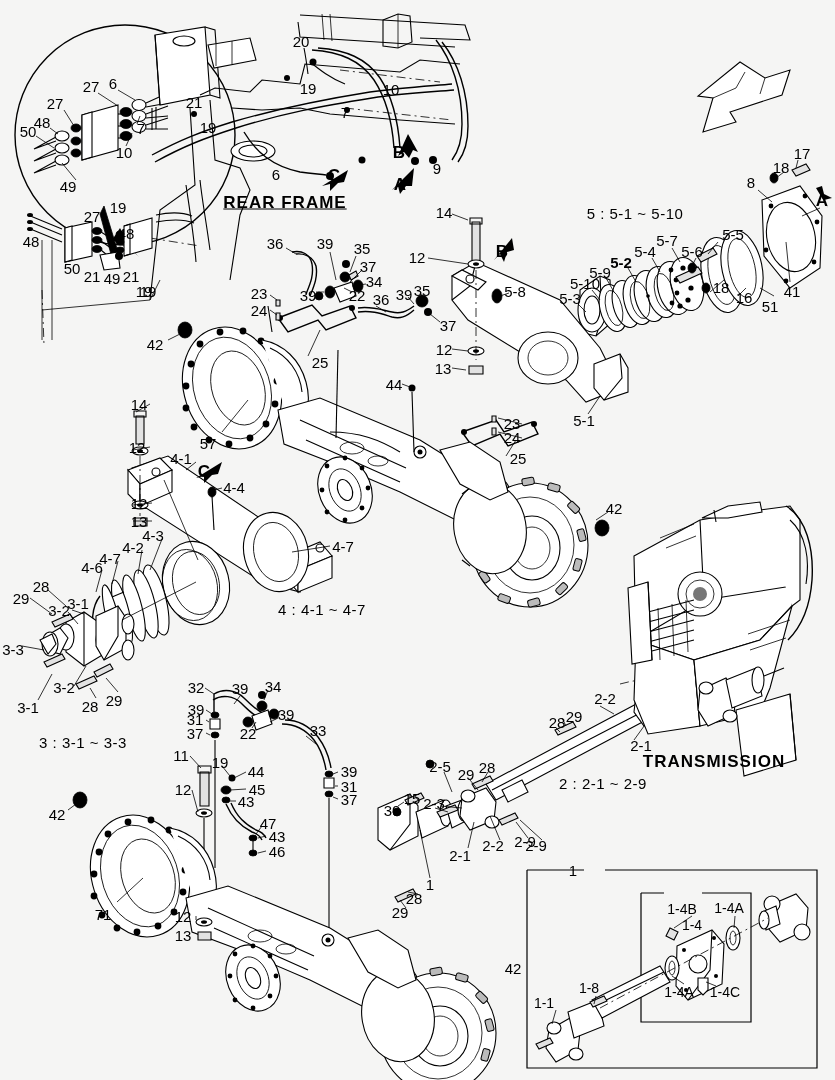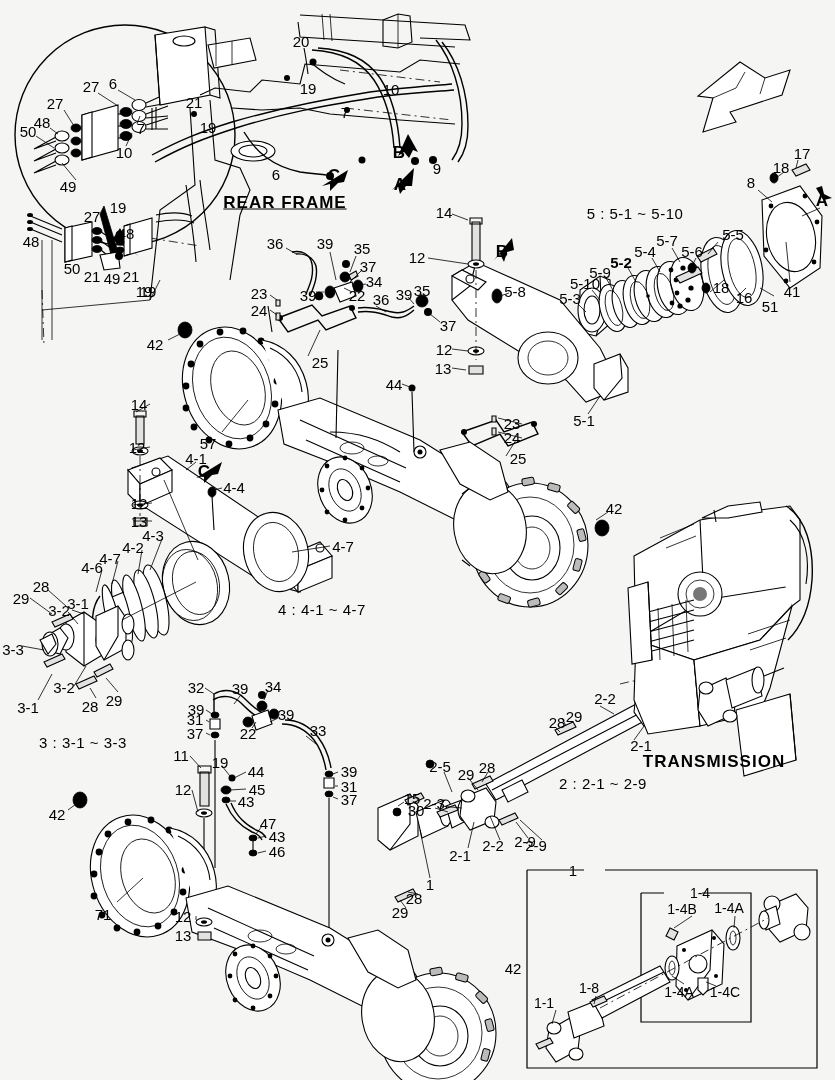--- a/index.html
+++ b/index.html
@@ -850,21 +850,21 @@
       <div class="lbl n" style="left: 320px; top: 362px;">25</div>
       <div class="lbl n" style="left: 155px; top: 344px;">42</div>
       <div class="lbl n" style="left: 208px; top: 443px;">57</div>
       <div class="lbl n" style="left: 512px; top: 423px;">23</div>
       <div class="lbl n" style="left: 512px; top: 437px;">24</div>
       <div class="lbl n" style="left: 518px; top: 458px;">25</div>
       <div class="lbl n" style="left: 394px; top: 384px;">44</div>
       <div class="lbl n" style="left: 614px; top: 508px;">42</div>
       <div class="lbl n" style="left: 139px; top: 404px;">14</div>
       <div class="lbl n" style="left: 137px; top: 447px;">12</div>
-      <div class="lbl n" style="left: 196px; top: 458px; text-align: right;">4-1</div>
+      <div class="lbl n" style="left: 181px; top: 458px; text-align: right;">4-1</div>
       <div class="lbl n" style="left: 234px; top: 487px;">4-4</div>
       <div class="lbl n" style="left: 139px; top: 503px;">12</div>
       <div class="lbl n" style="left: 139px; top: 521px;">13</div>
       <div class="lbl n" style="left: 343px; top: 546px;">4-7</div>
       <div class="lbl n" style="left: 153px; top: 535px;">4-3</div>
       <div class="lbl n" style="left: 133px; top: 547px;">4-2</div>
       <div class="lbl n" style="left: 110px; top: 558px;">4-7</div>
       <div class="lbl n" style="left: 92px; top: 567px;">4-6</div>
       <div class="lbl n" style="left: 41px; top: 586px;">28</div>
       <div class="lbl n" style="left: 21px; top: 598px;">29</div>
@@ -894,21 +894,21 @@
       <div class="lbl n" style="left: 246px; top: 801px;">43</div>
       <div class="lbl n" style="left: 183px; top: 789px;">12</div>
       <div class="lbl n" style="left: 268px; top: 823px;">47</div>
       <div class="lbl n" style="left: 277px; top: 836px;">43</div>
       <div class="lbl n" style="left: 277px; top: 851px;">46</div>
       <div class="lbl n" style="left: 57px; top: 814px;">42</div>
       <div class="lbl n" style="left: 103px; top: 914px;">71</div>
       <div class="lbl n" style="left: 183px; top: 916px;">12</div>
       <div class="lbl n" style="left: 183px; top: 935px;">13</div>
       <div class="lbl n" style="left: 513px; top: 968px;">42</div>
-      <div class="lbl n" style="left: 392px; top: 810px; margin-left: 24px;">30</div>
+      <div class="lbl n" style="left: 392px; top: 810px;">30</div>
       <div class="lbl n" style="left: 412px; top: 798px;">15</div>
       <div class="lbl n" style="left: 434px; top: 803px;">2-3</div>
       <div class="lbl n" style="left: 440px; top: 766px;">2-5</div>
       <div class="lbl n" style="left: 466px; top: 774px;">29</div>
       <div class="lbl n" style="left: 487px; top: 767px;">28</div>
       <div class="lbl n" style="left: 460px; top: 855px;">2-1</div>
       <div class="lbl n" style="left: 493px; top: 845px;">2-2</div>
       <div class="lbl n" style="left: 525px; top: 841px;">2-9</div>
       <div class="lbl n" style="left: 430px; top: 884px;">1</div>
       <div class="lbl n" style="left: 414px; top: 898px;">28</div>
@@ -930,16 +930,16 @@
       <div class="lbl arw" style="left: 204px; top: 471px;">C</div>
       <div class="lbl n2" style="left: 682px; top: 909px;">1-4B</div>
       <div class="lbl n2" style="left: 729px; top: 908px;">1-4A</div>
       <div class="lbl n2" style="left: 679px; top: 992px;">1-4A</div>
       <div class="lbl n2" style="left: 725px; top: 992px;">1-4C</div>
       <div class="lbl n2" style="left: 589px; top: 988px;">1-8</div>
       <div class="lbl n2" style="left: 544px; top: 1003px;">1-1</div>
       <div class="lbl big" style="left: 285px; top: 202px; text-decoration: underline;">REAR FRAME</div>
       <div class="lbl big" style="left: 714px; top: 761px;">TRANSMISSION</div>
       <div class="lbl n" style="left: 573px; top: 870px;">1</div>
-      <div class="lbl n2" style="left: 692px; top: 893px; margin-left: 8px;">1-4</div>
+      <div class="lbl n2" style="left: 692px; top: 925px;">1-4</div>
     </div>
 
 </div>
 
 </body></html>

